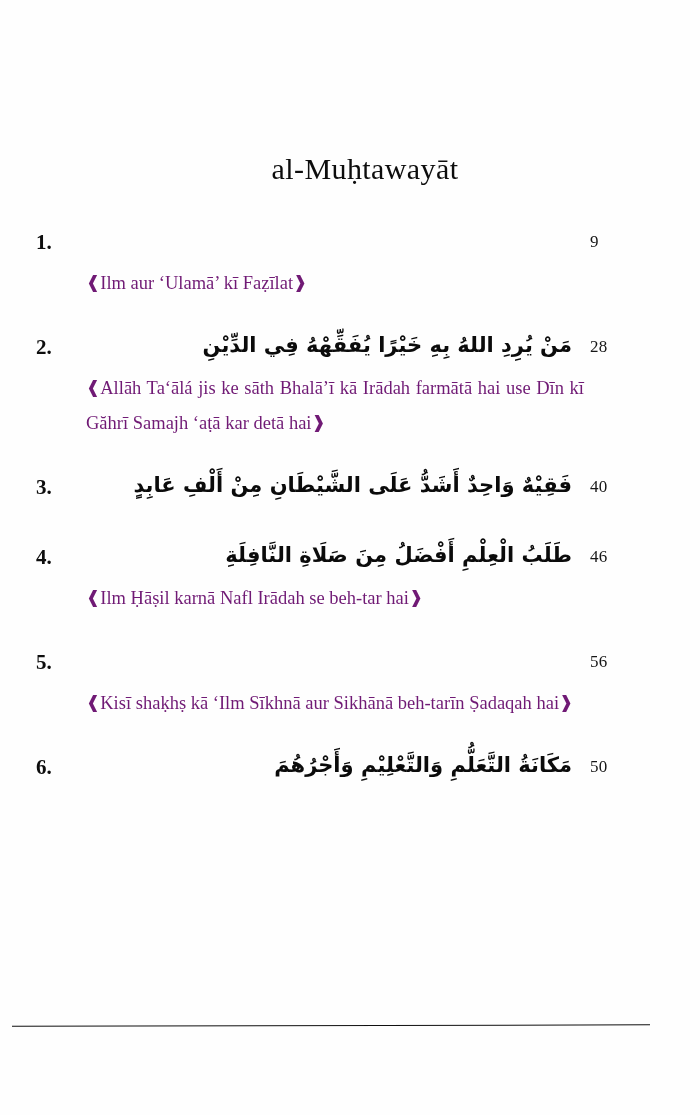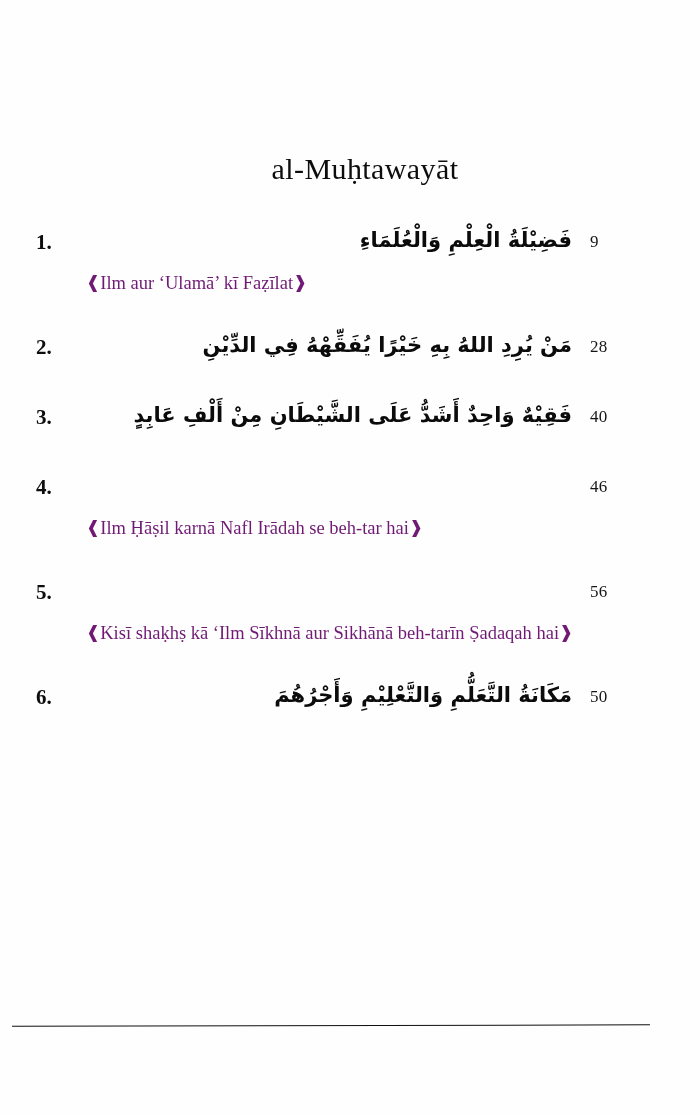--- a/index.html
+++ b/index.html
@@ -133,48 +133,49 @@
 
 <div class="page">
 
   <div class="doc-title">al-Muḥtawayāt</div>
 
   <div class="toc">
 
     <div class="toc-entry">
       <div class="entry-head">
         <span class="entry-num">1.</span>
-        <span class="entry-arabic">فَضِيْلَةُ الْعِلْمِ وَالْعُلَمَاءِ</span>
         <span class="entry-page">9</span>
       </div>
       <div class="entry-trans single"><span class="brk">❰</span><span>Ilm aur ‘Ulamā’ kī Faẓīlat</span><span class="brk">❱</span></div>
       <div class="gap-m"></div>
     </div>
 
     <div class="toc-entry">
       <div class="entry-head">
         <span class="entry-num">2.</span>
         <span class="entry-arabic">مَنْ يُرِدِ اللهُ بِهِ خَيْرًا يُفَقِّهْهُ فِي الدِّيْنِ</span>
         <span class="entry-page">28</span>
       </div>
+      <div class="entry-trans"><span class="brk">❰</span><span>Allāh Ta‘ālá jis ke sāth Bhalā’ī kā Irādah farmātā hai use Dīn kī Găhrī Samajh ‘aṭā kar detā hai</span><span class="brk">❱</span></div>
       <div class="gap-m"></div>
     </div>
 
     <div class="toc-entry">
       <div class="entry-head">
         <span class="entry-num">3.</span>
         <span class="entry-arabic">فَقِيْهٌ وَاحِدٌ أَشَدُّ عَلَى الشَّيْطَانِ مِنْ أَلْفِ عَابِدٍ</span>
         <span class="entry-page">40</span>
       </div>
       <div class="gap-m"></div>
     </div>
 
     <div class="toc-entry">
       <div class="entry-head">
         <span class="entry-num">4.</span>
+        <span class="entry-arabic">طَلَبُ الْعِلْمِ أَفْضَلُ مِنَ صَلَاةِ النَّافِلَةِ</span>
         <span class="entry-page">46</span>
       </div>
       <div class="entry-trans single"><span class="brk">❰</span><span>Ilm Ḥāṣil karnā Nafl Irādah se beh-tar hai</span><span class="brk">❱</span></div>
       <div class="gap-m"></div>
     </div>
 
     <div class="toc-entry">
       <div class="entry-head">
         <span class="entry-num">5.</span>
         <span class="entry-page">56</span>

